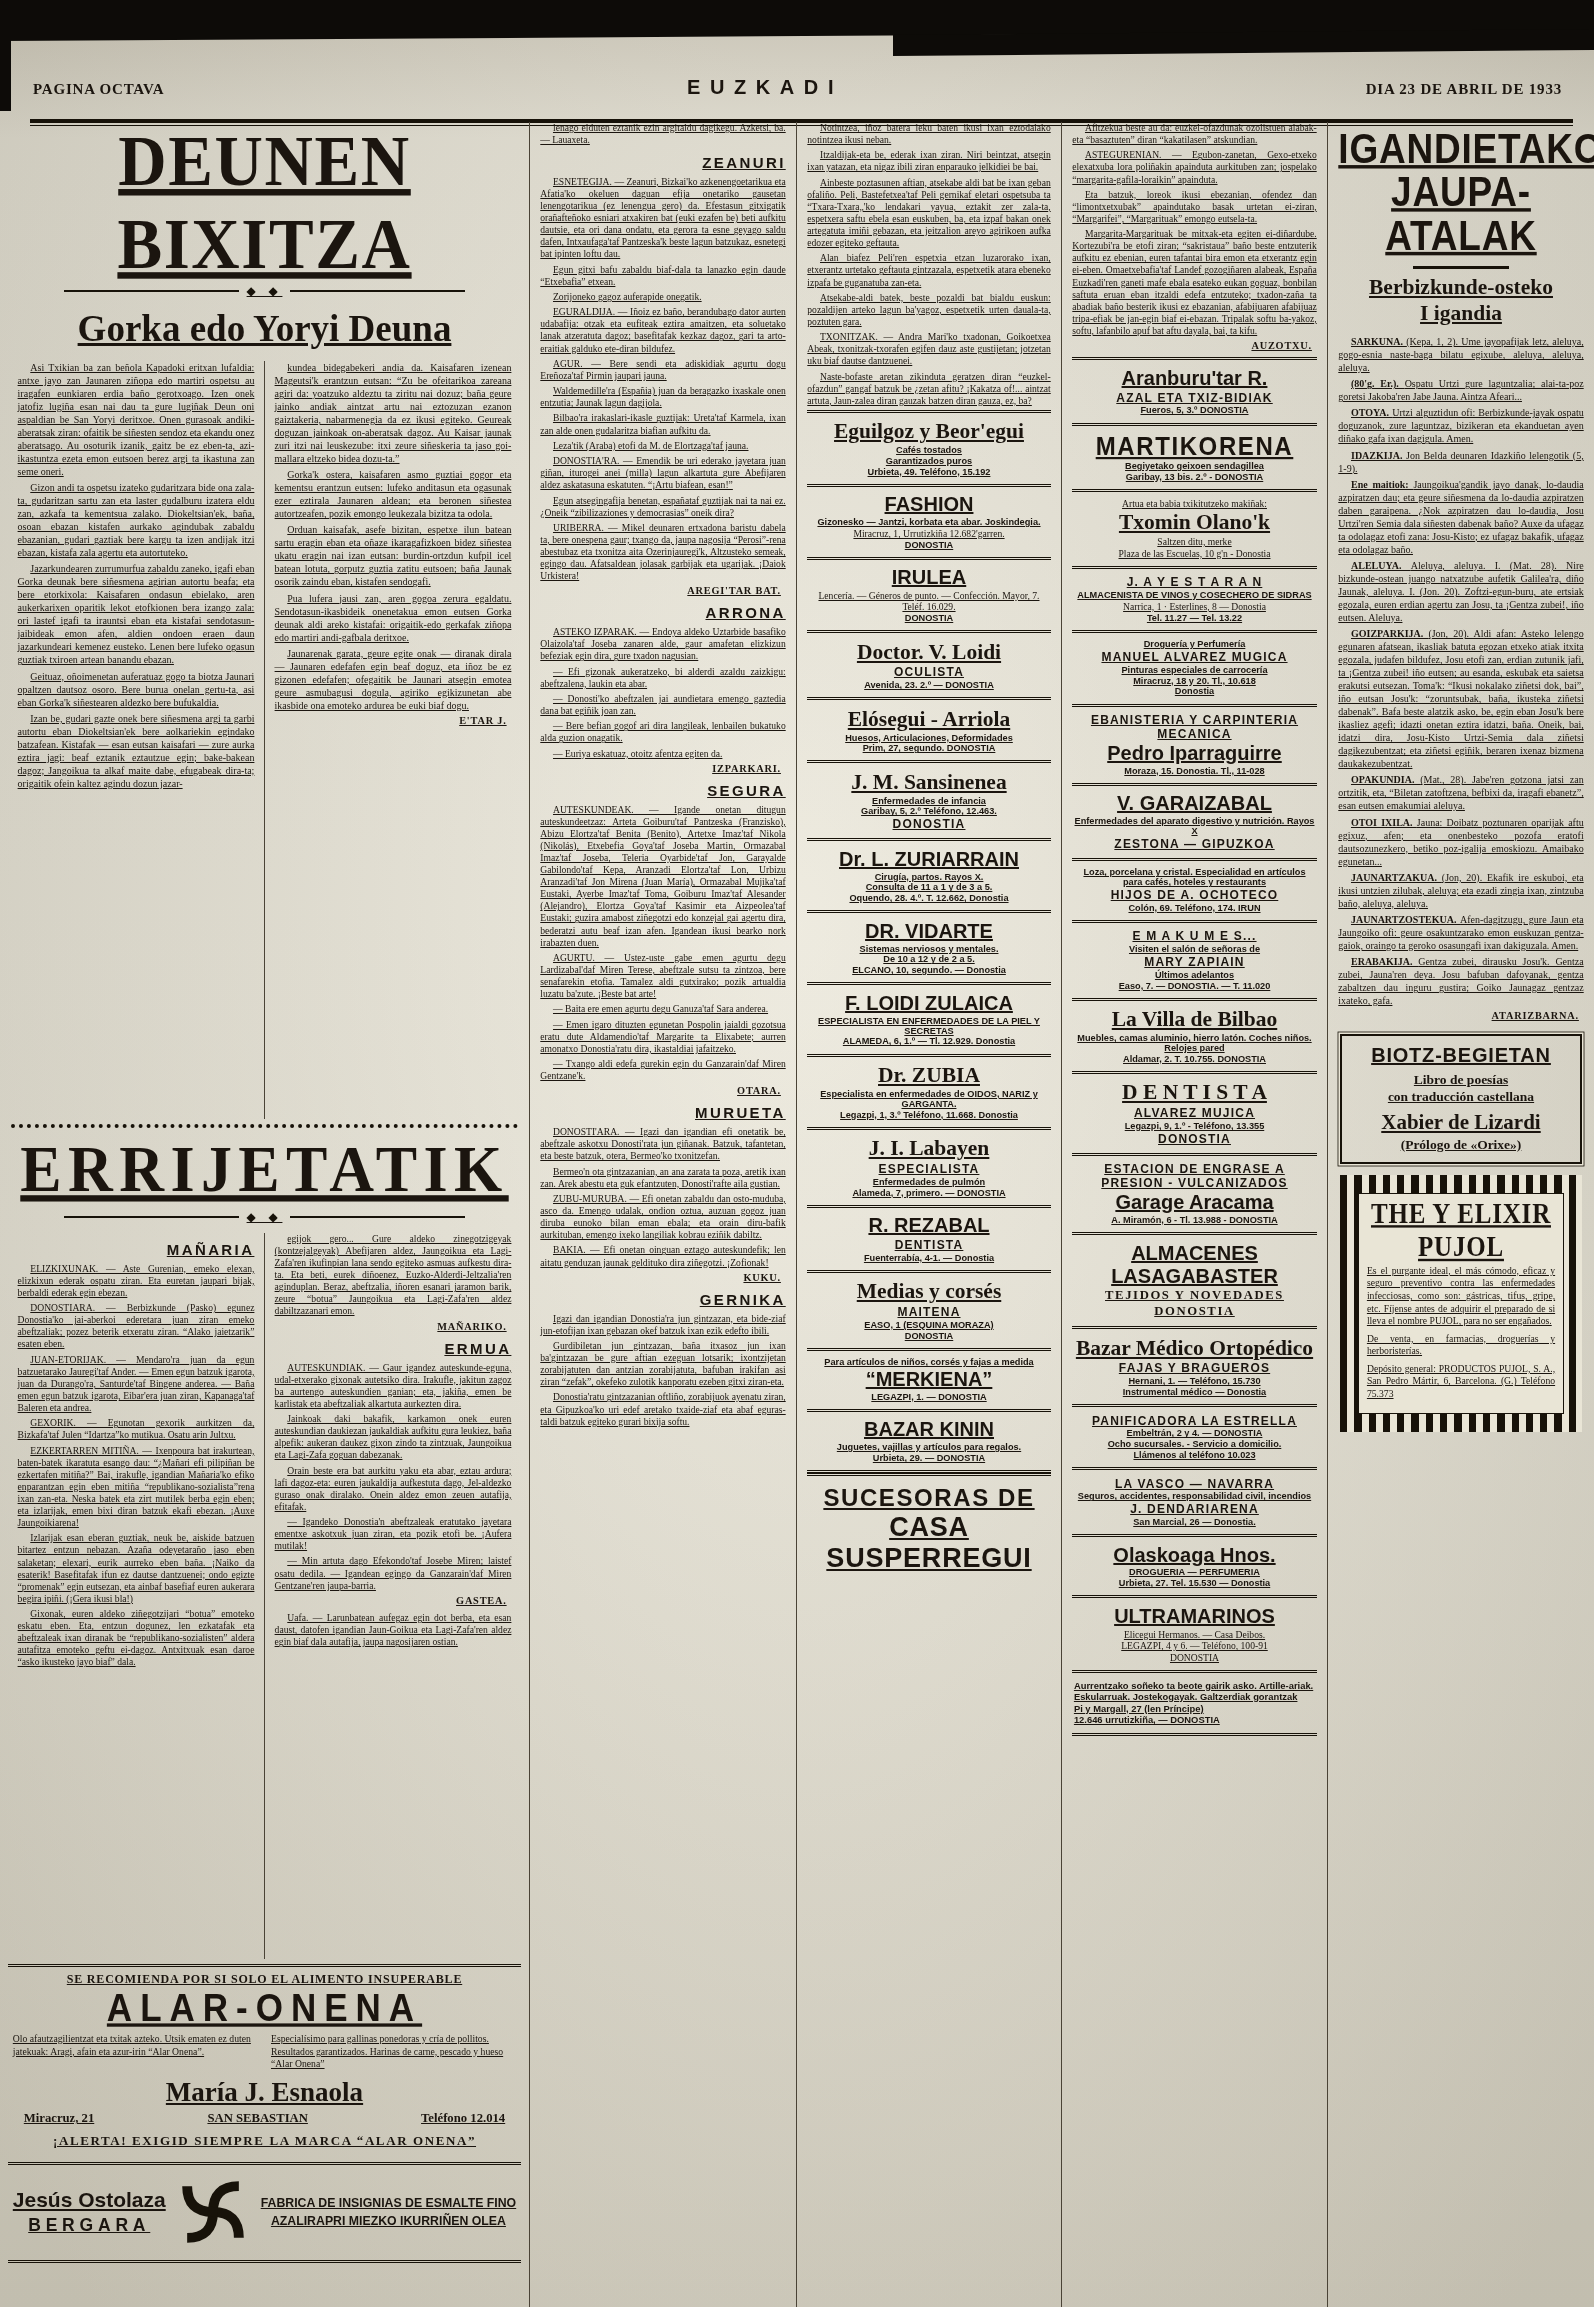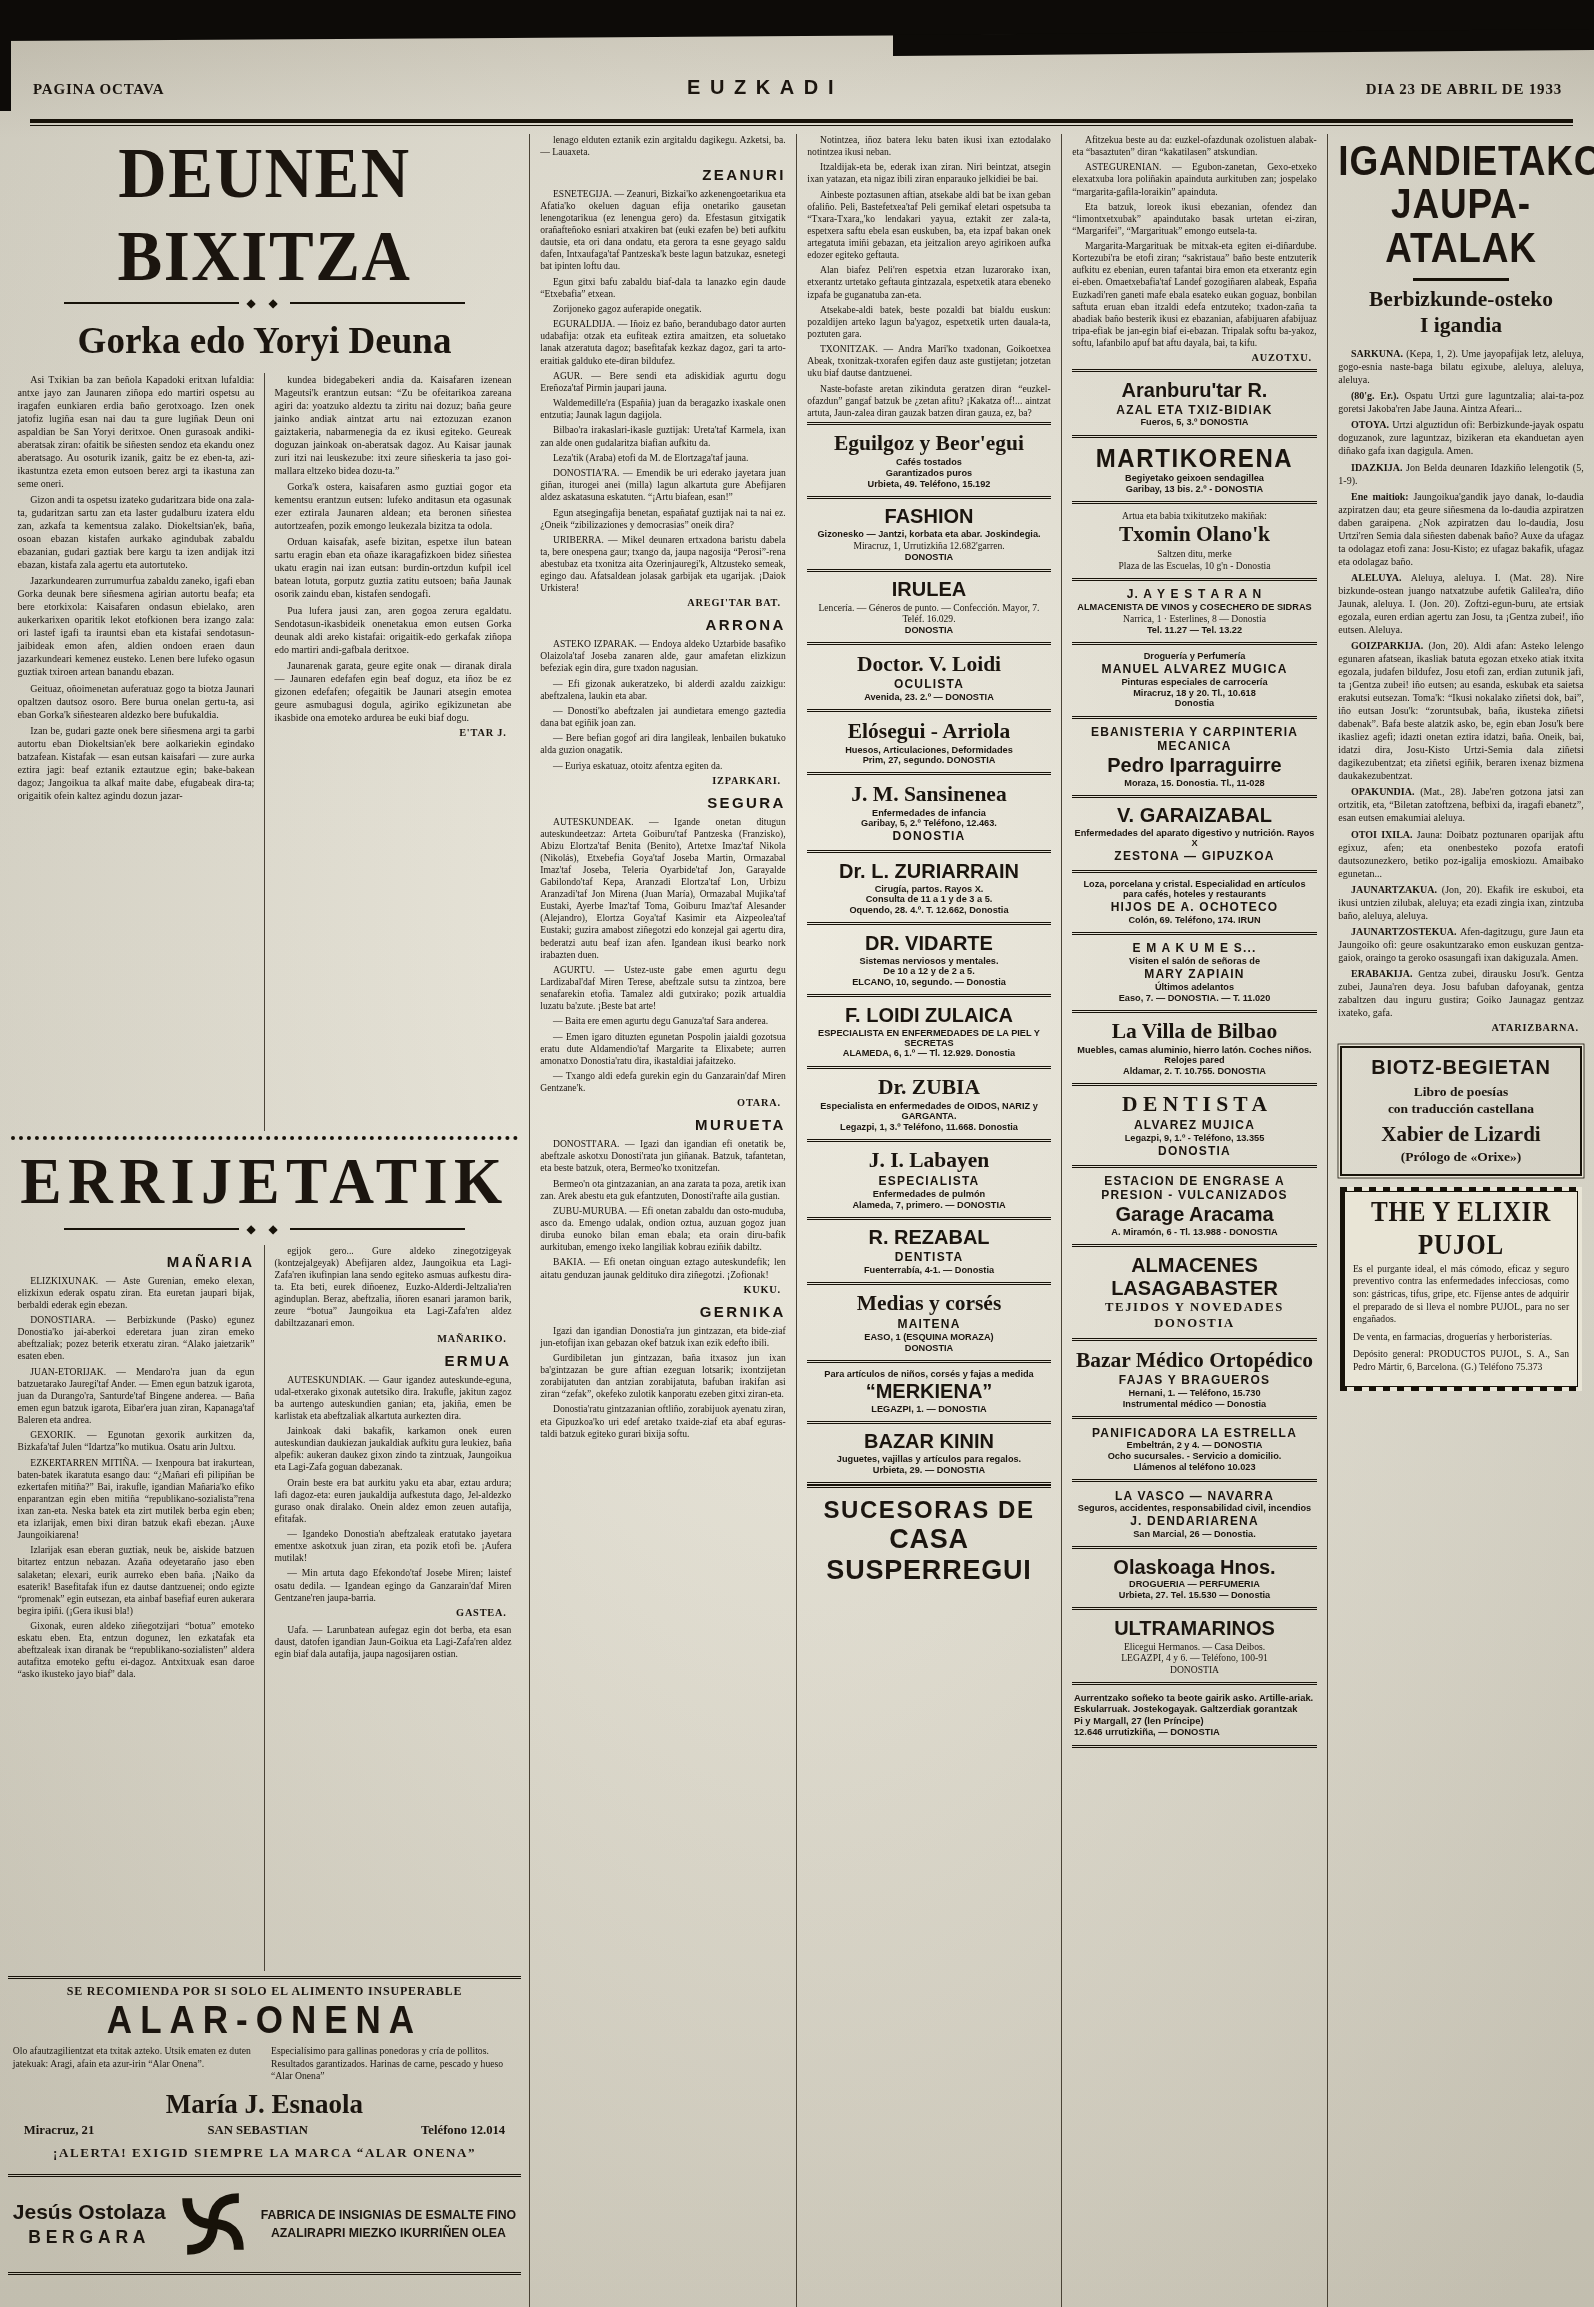--- a/index.html
+++ b/index.html
@@ -18,22 +18,22 @@
 
   
   .hdr{position:absolute;top:76px;left:0;width:100%;display:flex;align-items:baseline;justify-content:space-between;padding:0 33px;box-sizing:border-box;}
   .hdr .pg{font-weight:bold;font-size:15px;letter-spacing:0.8px;}
   .hdr .mast{font-family:"Liberation Sans","DejaVu Sans",sans-serif;font-weight:bold;font-size:20px;letter-spacing:9.6px;}
   .hdr .dt{font-weight:bold;font-size:15px;letter-spacing:0.8px;}
   .hdr-rule{position:absolute;top:119px;left:30px;right:22px;border-top:4.8px solid #171209;}
   .hdr-rule i{display:block;border-top:0.8px solid #171209;margin-top:1.6px;}
 
   
-  .cols{position:absolute;top:134px;left:0;width:1595px;bottom:0;display:grid;
-        grid-template-columns:529px 267px 265px 266px 267px;}
+  .cols{position:absolute;top:122px;left:0;width:1595px;bottom:0;display:grid;
+        grid-template-columns:529px 267px 265px 266px 267px;text-decoration:underline;}
   .vcol{border-left:0.8px solid #4a4336;padding:0 10.3px;box-sizing:border-box;overflow:hidden;}
   .zoneL{padding:0 8px;box-sizing:border-box;overflow:hidden;}
 
   
   .lead-title{font-size:67px;font-weight:bold;text-align:center;letter-spacing:1.6px;margin:3.2px 0 1.6px;font-family:"Liberation Serif",serif;transform:scaleY(1.08);}
   .fancy-rule{display:flex;align-items:center;margin:4.8px 56px;color:#171209;}
   .fancy-rule::before,.fancy-rule::after{content:"";flex:1;border-top:2.4px solid #171209;}
   .fancy-rule .mid{padding:0 8px;font-size:12px;letter-spacing:4.8px;}
   .lead-sub{font-size:37px;font-weight:bold;text-align:center;margin:8px 0 11px;}
   .lead-cols{display:flex;height:758px;overflow:hidden;}
@@ -71,21 +71,21 @@
   .c6-title{font-family:"Liberation Sans","DejaVu Sans",sans-serif;font-weight:bold;font-size:37px;text-align:center;line-height:1.04;letter-spacing:0.8px;transform:scaleY(1.15);margin-top:8px;}
   .c6-rule{width:96px;border-top:3.2px solid #171209;margin:12.7px auto 6.4px;}
   .c6-sub{font-size:21.5px;font-weight:bold;text-align:center;line-height:1.2;margin-bottom:8px;}
   .c6 p.art{font-size:10px;line-height:1.3;}
 
   .boxad{border:2.4px solid #171209;box-shadow:0 0 0 1.6px #e9e5d6,0 0 0 2.4px #171209;margin:12.7px 1.6px 8px;padding:8px 6.4px;text-align:center;}
   .boxad .t{font-family:"Liberation Sans",sans-serif;font-weight:bold;font-size:20px;letter-spacing:0.8px;margin-bottom:4.8px;}
   .boxad .l{font-size:13.5px;font-weight:bold;margin:1.6px 0;}
   .boxad .nm{font-size:21px;font-weight:bold;margin-top:4.8px;}
 
-  .pujol{margin:11px 1.6px 0;padding:4px;background:repeating-linear-gradient(90deg,#171209 0 7.2px,#e9e5d6 7.2px 14.3px);}
+  .pujol{margin:11px 1.6px 0;padding:18px;background:repeating-linear-gradient(90deg,#171209 0 7.2px,#e9e5d6 7.2px 14.3px);}
   .pujol-in{background:#e9e5d6;padding:4.8px 8px 8px;border:0.8px solid #171209;}
   .pujol-t{font-family:"Liberation Serif",serif;font-weight:bold;font-size:25px;text-align:center;letter-spacing:0.8px;transform:scaleY(1.2);margin:3.2px 0 6.4px;}
   .pujol p{font-size:9.7px;line-height:1.3;text-align:justify;margin:0 0 4.8px;}
 
   
   .alar{border-top:3.2px double #171209;margin-top:4.8px;padding:4.8px 4.8px 6.4px;text-align:center;}
   .alar .rec{font-weight:bold;font-size:12px;letter-spacing:0.8px;}
   .alar .big{font-family:"Liberation Sans",sans-serif;font-weight:bold;font-size:35px;letter-spacing:8px;margin:1.6px 0 4.8px;transform:scaleY(1.1);}
   .alar-cols{display:flex;gap:13px;text-align:left;}
   .alar-cols div{flex:1;font-size:9.7px;line-height:1.3;}

